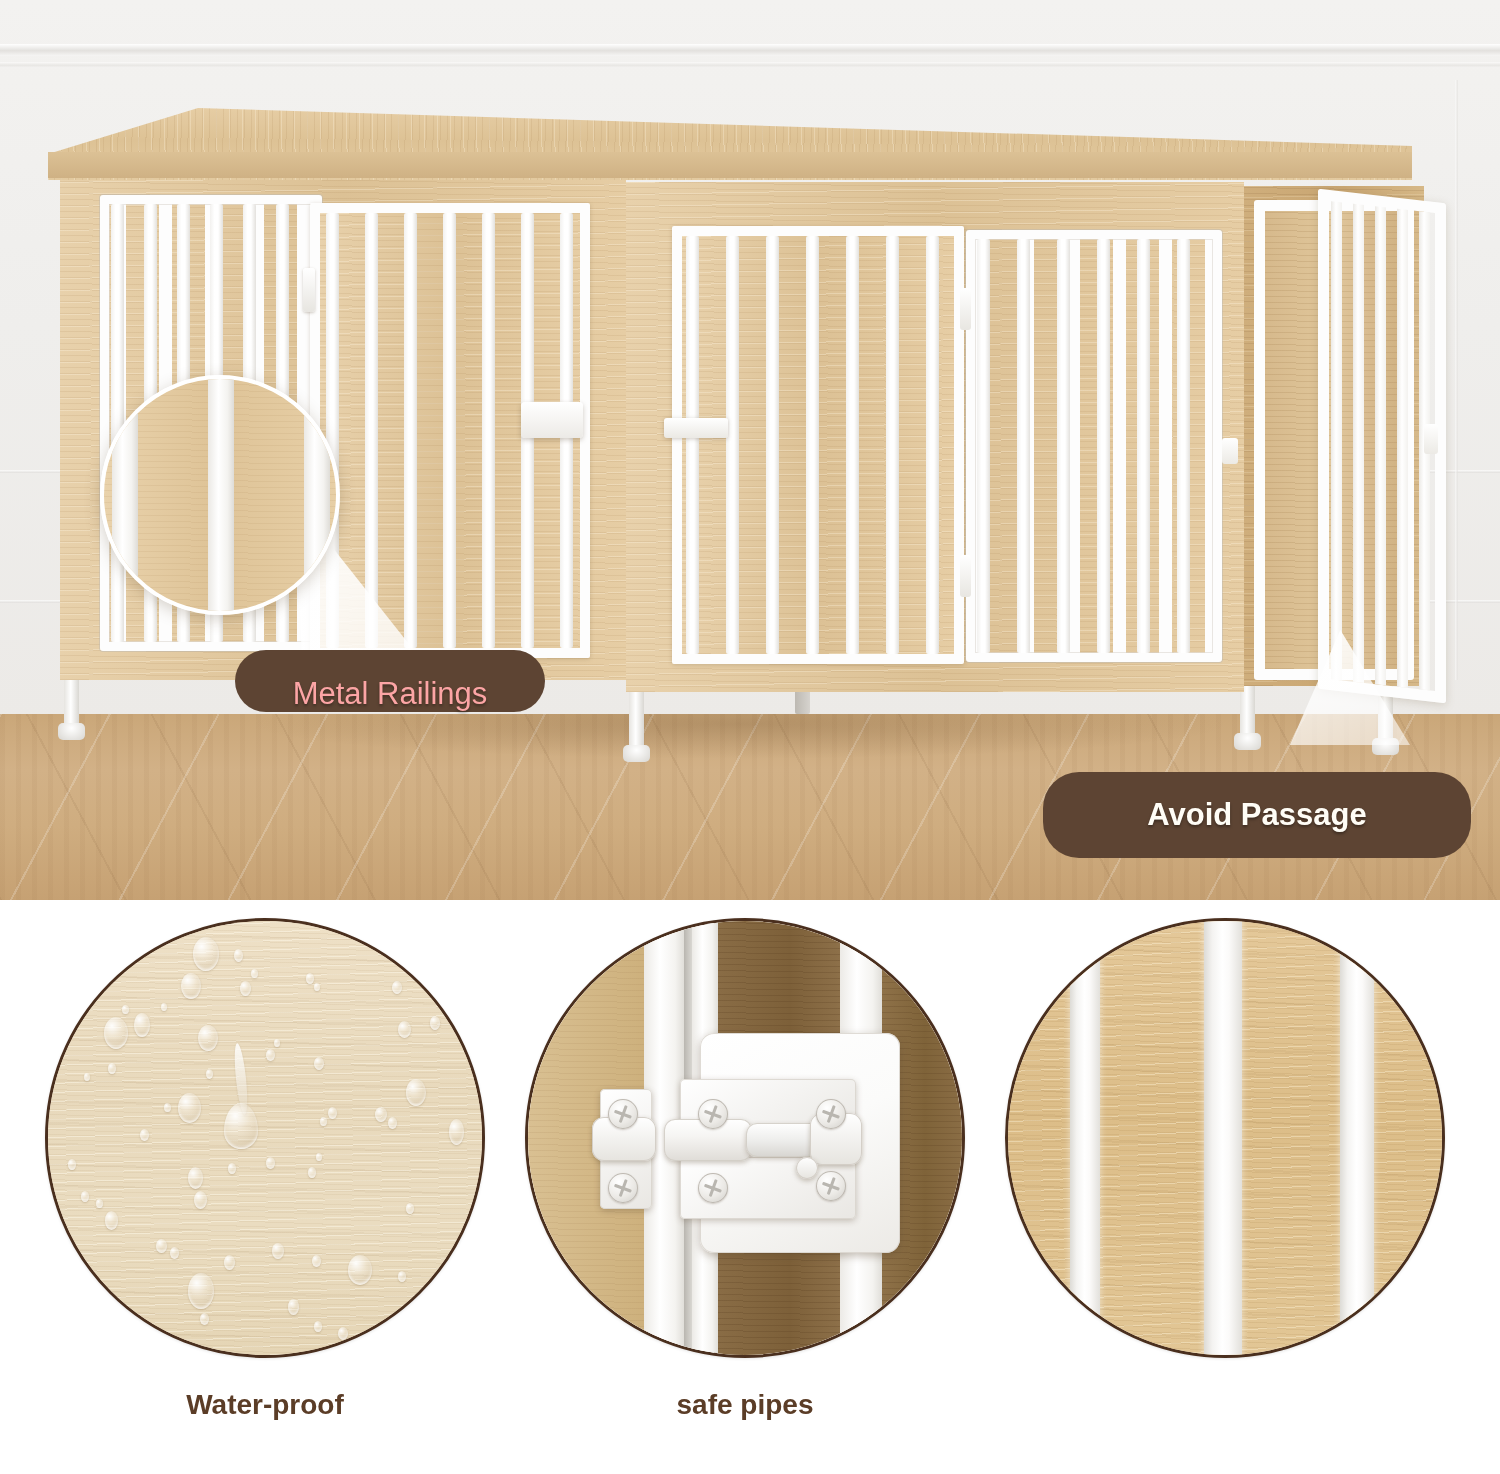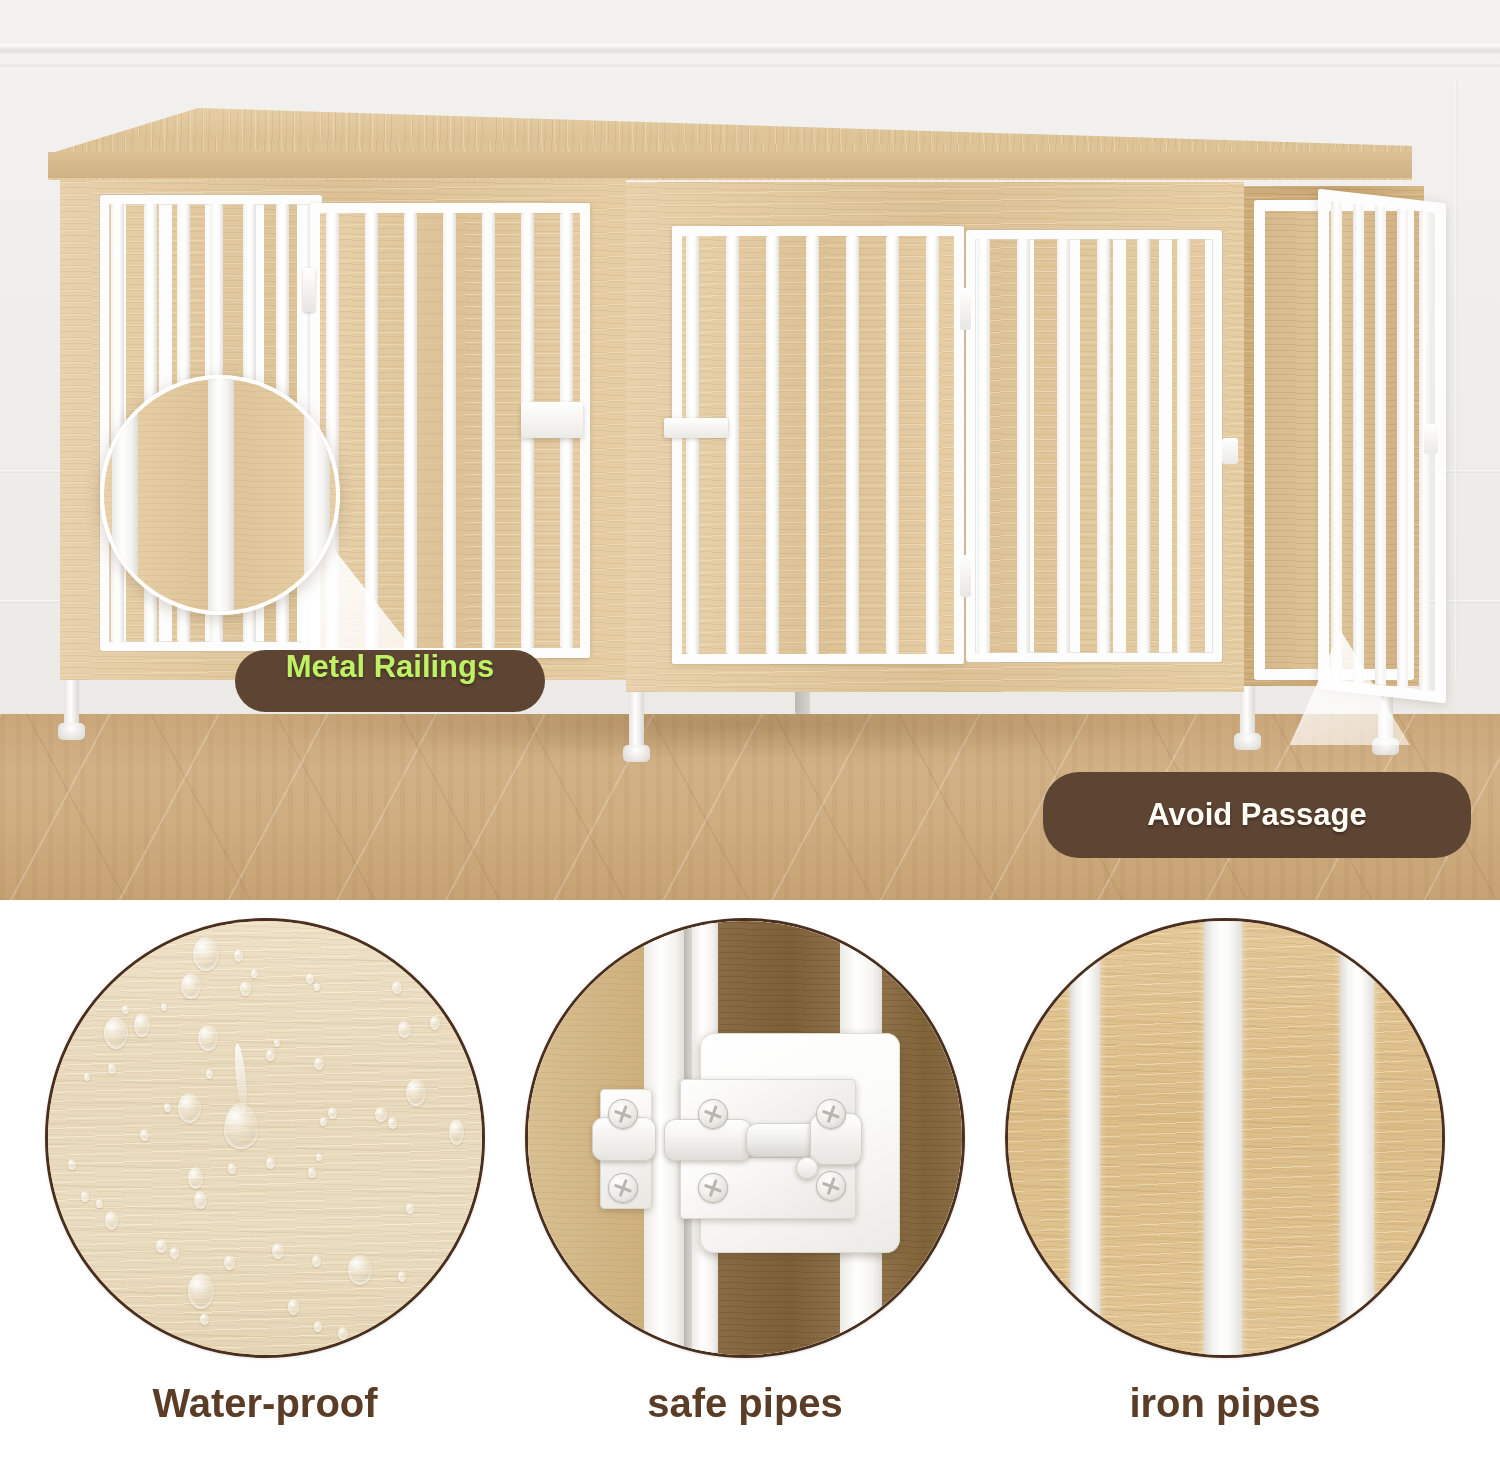--- a/index.html
+++ b/index.html
@@ -184,24 +184,24 @@
     position:absolute; left:295px; top:500px; width:120px; height:165px;
     background: linear-gradient(150deg, rgba(255,255,255,.96), rgba(255,255,255,.75));
     clip-path: polygon(0 0, 100% 92%, 6% 100%);
   }
 
   
   .pill {
     position:absolute;
     background:#5d4433;
     border-radius:36px;
-    color:#bef264;
-    font-weight:bold;
+    color:#fca5a5;
+    font-weight:normal;
     text-align:center;
-    display:flex; align-items:flex-start; justify-content:center;
+    display:flex; align-items:flex-end; justify-content:center;
     text-shadow: 0 2px 3px rgba(0,0,0,.35);
     line-height:1.12;
   }
   #pill-metal {
     left:235px; top:650px; width:310px; height:62px; font-size:31px;
   }
   #pill-slow {
     left:1043px; top:772px; width:428px; height:86px; font-size:31px;
     padding:0 14px;
   }
@@ -319,24 +319,24 @@
       repeating-linear-gradient(2deg, rgba(150,115,65,.09) 0 2px, rgba(0,0,0,0) 2px 24px),
       linear-gradient(180deg,#e4c899 0%,#dcbd88 45%,#e2c695 100%);
   }
   .pipe {
     position:absolute; top:-20px; bottom:-20px;
     background: linear-gradient(90deg,#dddbd6 0%,#f4f3f1 22%,#ffffff 48%,#fbfaf9 66%,#e2e0db 100%);
     box-shadow: 0 0 7px rgba(255,255,255,.55);
   }
 
   .caption {
-    margin-top:22px;
+    margin-top:30px;
     color:#5b3d27;
     font-weight:bold;
-    font-size:40px;
+    font-size:28px;
     line-height:1.18;
     text-align:center;
     text-shadow: 1px 1px 0 rgba(255,255,255,.7);
   }
 </style>
 </head>
 <body>
 
 <div id="page">
 
@@ -570,18 +570,17 @@
     <div class="feature" id="feature-3">
       <div class="circle">
         <div class="pipes-scene">
           <div class="pipe-wood"></div>
           <div class="pipe" style="left:62px; width:30px;"></div>
           <div class="pipe" style="left:196px; width:38px;"></div>
           <div class="pipe" style="left:332px; width:34px;"></div>
         </div>
       </div>
       <div class="caption">
-        <div>iron pipes</div>
       </div>
     </div>
 
   </div>
 </div>
 
 </body></html>

